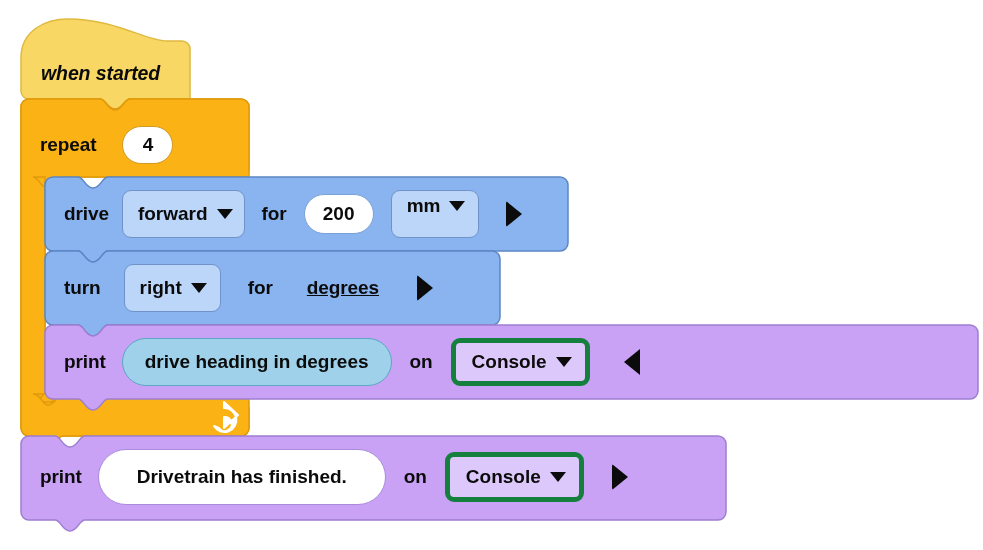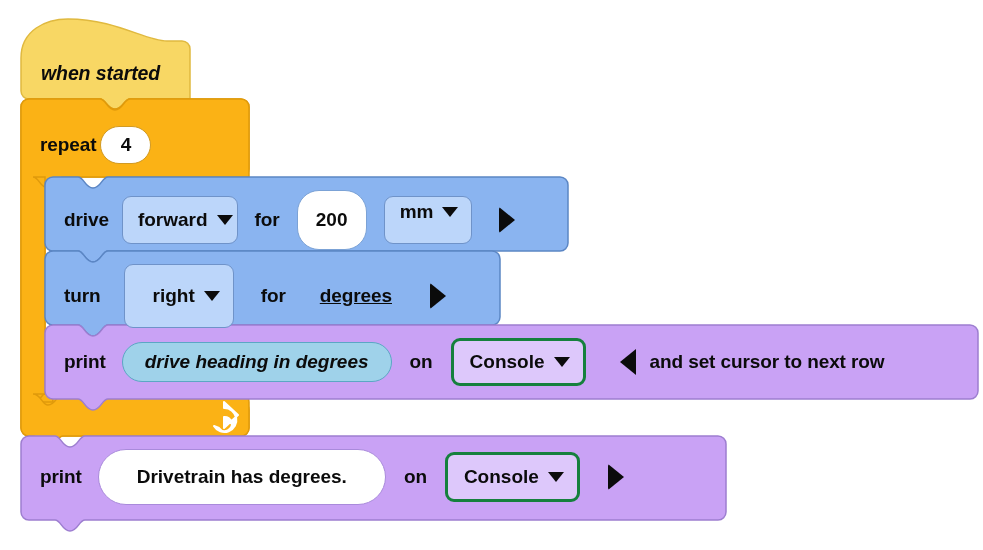--- a/index.html
+++ b/index.html
@@ -49,21 +49,21 @@
     color: #0b0b0b;
     box-sizing: border-box;
     white-space: nowrap;
   }
   .field.blue {
     background: #bcd6fa;
     border: 1px solid #6f93c9;
   }
   .field.purple {
     background: #ddc8fb;
-    border: 3px solid #15803d;
+    border: 5px solid #15803d;
   }
   .caret {
     width: 0; height: 0;
     border-left: 8px solid transparent;
     border-right: 8px solid transparent;
     border-top: 10px solid #0b0b0b;
     display: inline-block;
   }
   
   .oval {
@@ -257,65 +257,64 @@
              L224,417
              a7,7 0 1 1 -5,11
              Z" fill="#ffffff" stroke="#ffffff" stroke-width="2" stroke-linejoin="round"></path>
   </g>
 </svg>
 
 <div class="layer" style="left:41px; top:62px;">
   <span class="blk-label hat-label">when started</span>
 </div>
 
-<div class="layer" style="left:40px; top:126px; gap:4px;">
+<div class="layer" style="left:40px; top:126px; gap:26px;">
   <span class="blk-label">repeat</span>
   <span class="oval" style="width:51px; height:38px; border-radius:19px; border:1.5px solid #d19a24;">4</span>
 </div>
 
 <div class="layer" style="left:64px; top:190px; gap:13px;">
   <span class="blk-label">drive</span>
-  <span class="field blue" style="height:48px; padding:0 4px 0 15px;">
+  <span class="field blue" style="height:48px; padding:0 11px 0 15px;">
     <span>forward</span>
     <span class="caret"></span>
   </span>
   <span class="blk-label" style="margin:0 4px;">for</span>
-  <span class="oval blue-ring" style="width:70px; height:60px; border-radius:22px;">200</span>
+  <span class="oval blue-ring" style="width:70px; height:40px; border-radius:22px;">200</span>
   <span class="field blue" style="height:48px; padding:0 13px 16px 15px; margin-left:4px;">
     <span>mm</span>
     <span class="caret"></span>
   </span>
   <span class="tri-right" style="margin-left:14px;"></span>
 </div>
 
 <div class="layer" style="left:64px; top:264px; gap:23px;">
   <span class="blk-label">turn</span>
-  <span class="field blue" style="height:64px; padding:0 13px 0 28px;">
+  <span class="field blue" style="height:48px; padding:0 13px 0 15px;">
     <span>right</span>
     <span class="caret"></span>
   </span>
   <span class="blk-label" style="margin:0 4px;">for</span>
   <span class="blk-label" style="margin-left:7px;text-decoration:underline;">degrees</span>
   <span class="tri-right" style="margin-left:15px;"></span>
 </div>
 
 <div class="layer" style="left:64px; top:338px; gap:12px;">
   <span class="blk-label">print</span>
-  <span class="reporter" style="height:40px; border-radius:24px; padding:12px 22px; margin-left:4px;font-style:italic;">drive heading in degrees</span>
+  <span class="reporter" style="height:48px; border-radius:24px; padding:12px 22px; margin-left:4px;">drive heading in degrees</span>
   <span class="blk-label" style="margin:0 6px;">on</span>
   <span class="field purple" style="height:48px; padding:0 13px 0 16px;">
     <span>Console</span>
     <span class="caret"></span>
   </span>
   <span class="tri-left" style="margin-left:22px;"></span>
-  <span class="blk-label" style="margin-left:2px;">and set cursor to next row</span>
 </div>
 
 <div class="layer" style="left:40px; top:449px; gap:12px;">
   <span class="blk-label">print</span>
-  <span class="oval purple-ring" style="height:56px; border-radius:28px; padding:0 38px; margin-left:4px;">Drivetrain has degrees.</span>
+  <span class="oval purple-ring" style="height:56px; border-radius:28px; padding:0 38px; margin-left:4px;">Drivetrain has finished.</span>
   <span class="blk-label" style="margin:0 6px;">on</span>
   <span class="field purple" style="height:50px; padding:0 13px 0 16px;">
     <span>Console</span>
     <span class="caret"></span>
   </span>
   <span class="tri-right" style="margin-left:16px;"></span>
 </div>
 
 </body></html>

